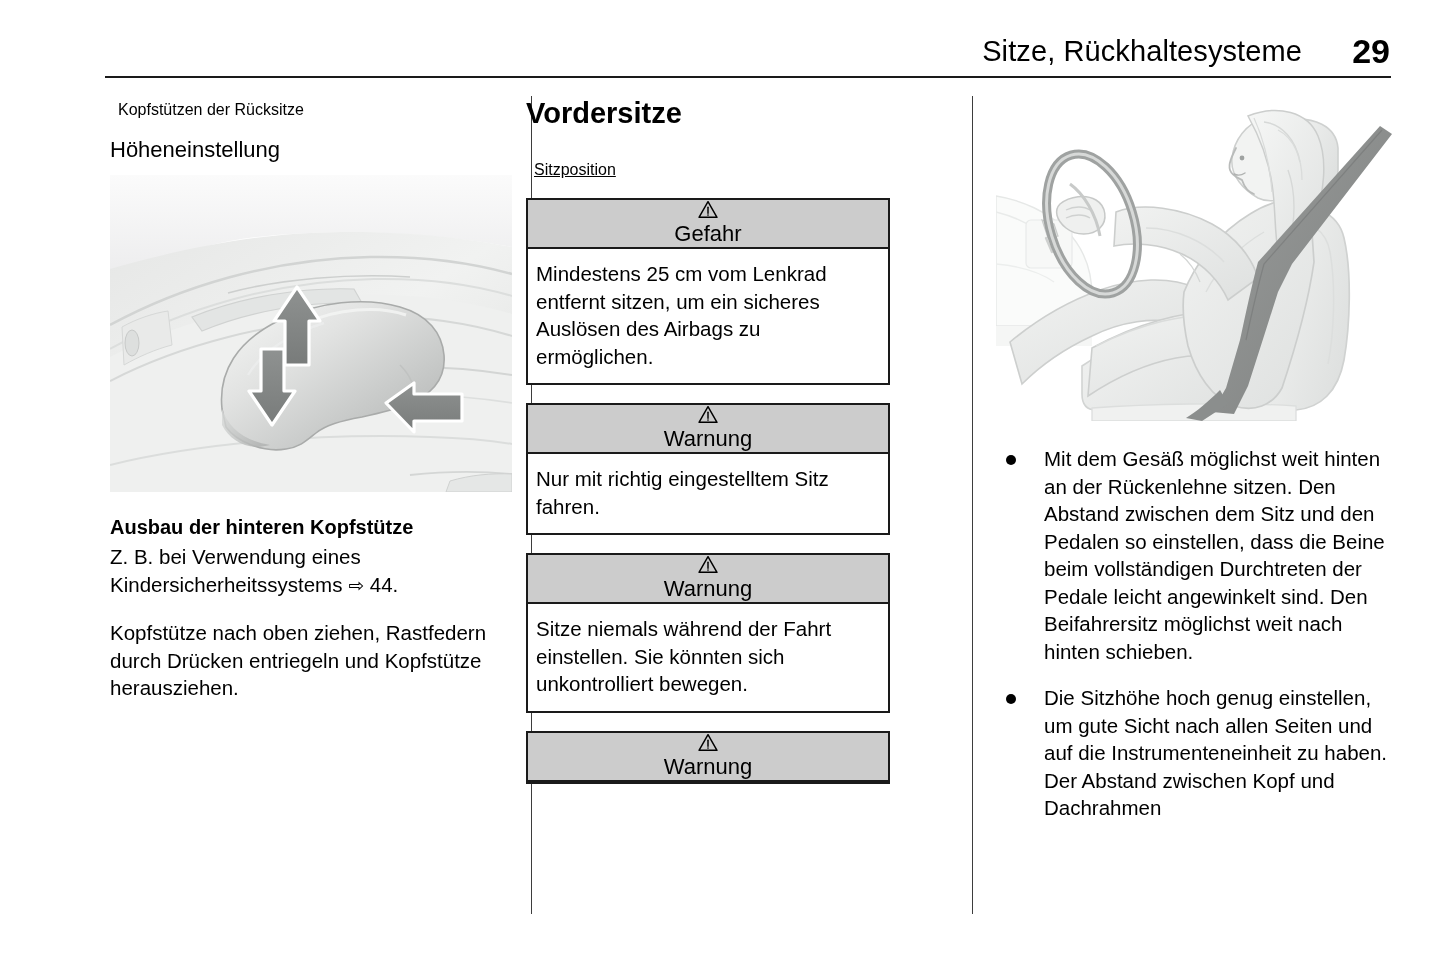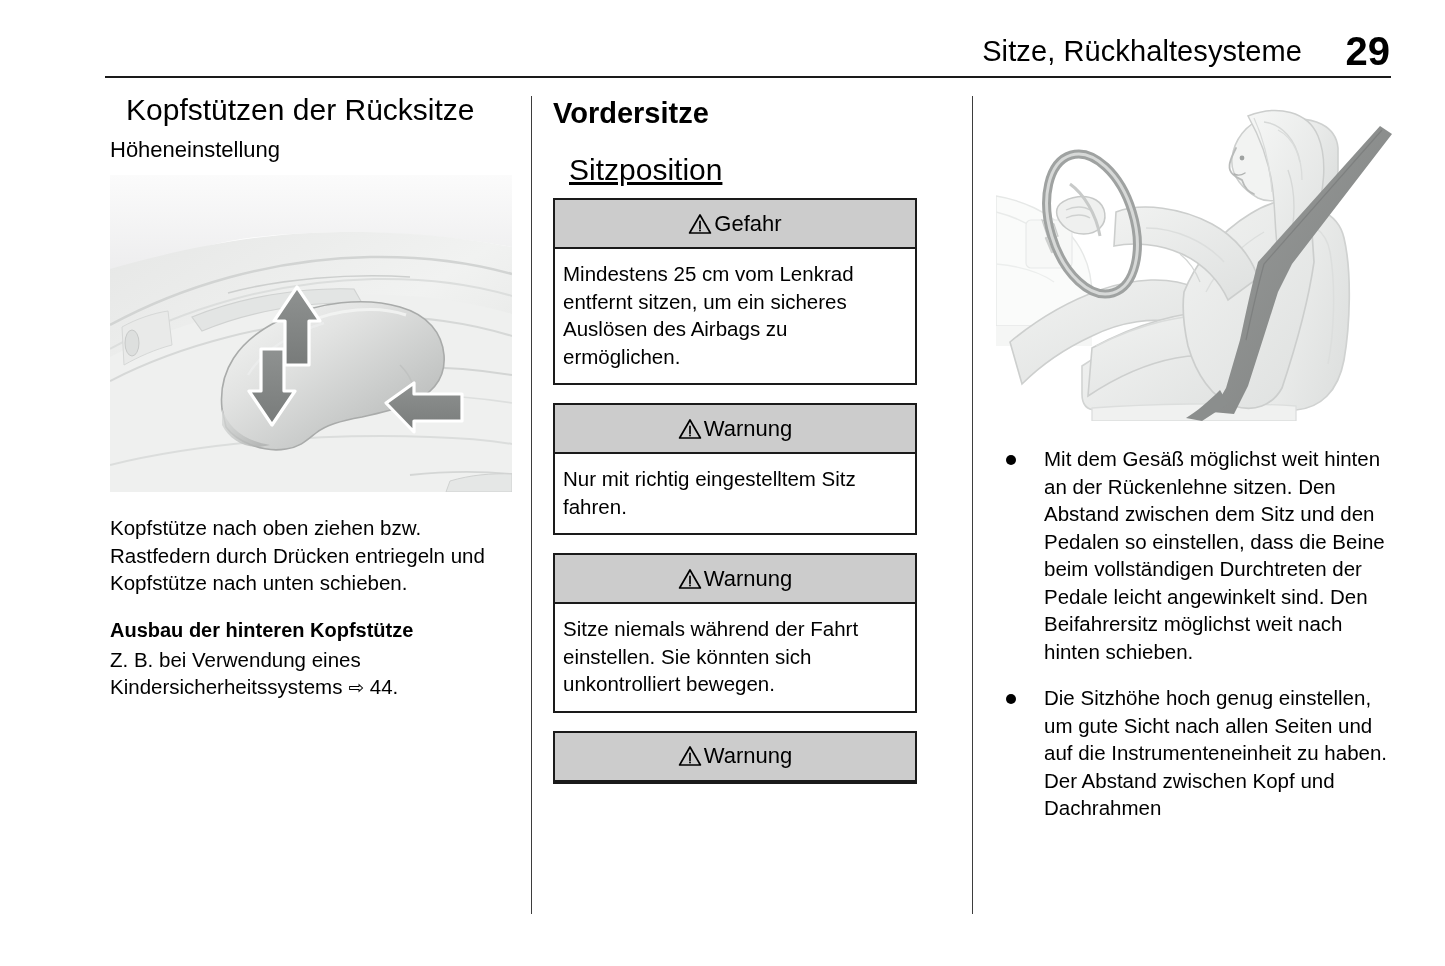--- a/index.html
+++ b/index.html
@@ -27,21 +27,21 @@
     align-items: flex-start;
     justify-content: flex-end;
   }
   .header-title {
     font-size: 29px;
     font-weight: normal;
     letter-spacing: 0.1px;
     line-height: 34px;
   }
   .header-pageno {
-    font-size: 40px;
+    font-size: 34px;
     font-weight: bold;
     line-height: 34px;
     margin-left: 42px;
     min-width: 46px;
     text-align: right;
   }
   .header-rule {
     position: absolute;
     left: 105px;
     top: 76px;
@@ -60,34 +60,34 @@
   }
   .col-rule.left-rule  { left: 531px; }
   .col-rule.right-rule { left: 972px; }
 
   
   .column {
     position: absolute;
     top: 96px;
   }
   .col-1 { left: 110px;  width: 402px; }
-  .col-2 { left: 553px;  width: 364px; }
+  .col-2 { left: 526px;  width: 364px; }
   .col-3 { left: 996px;  width: 396px; }
 
   
   h1.section-title {
     font-size: 29px;
     font-weight: bold;
     margin: 0 0 26px 0;
     line-height: 34px;
   }
   h2.sub-title {
-    font-size: 30px;
+    font-size: 16px;
     font-weight: normal;
-    margin: 0 0 12px 16px;
+    margin: 0 0 12px 8px;
     line-height: 28px;
   }
   h2.sub-title.tight { margin-bottom: 14px; text-decoration: underline; }
   h3.topic-title {
     font-size: 22px;
     font-weight: normal;
     margin: 0 0 12px 0;
     line-height: 27px;
   }
   h3.bold-head {
@@ -132,20 +132,21 @@
     background: #ffffff;
   }
   .notice-head {
     background: #cccccc;
     border-bottom: 2px solid #1a1a1a;
     height: 47px;
     display: flex;
     align-items: center;
     justify-content: center;
     gap: 2px;
+    flex-direction: column;
   }
   .notice-head-label {
     font-size: 22px;
     line-height: 26px;
   }
   .warn-tri { display: block; }
   .notice-body {
     padding: 11px 14px 13px 8px;
     font-size: 20.5px;
     line-height: 27.5px;
@@ -268,25 +269,25 @@
       <path d="M164,146 L187,112 L210,146 L199,146 L199,190 L175,190 L175,146 Z" fill="url(#arrowFill)" stroke="#ffffff" stroke-width="3.2" stroke-linejoin="round"></path>
 
       <path d="M151,174 L174,174 L174,216 L185,216 L162,250 L139,216 L151,216 Z" fill="url(#arrowFill)" stroke="#ffffff" stroke-width="3.2" stroke-linejoin="round"></path>
 
       <path d="M276,228 L304,208 L304,219 L352,219 L352,246 L304,246 L304,257 Z" fill="url(#arrowFill)" stroke="#ffffff" stroke-width="3.2" stroke-linejoin="round"></path>
 
       <path d="M340,306 C360,300 382,298 402,299 L402,317 L336,317 Z" fill="#e5e7e6" stroke="#cfd1d0" stroke-width="1"></path>
     </svg>
   </div>
 
-  <p class="body">Kopfstütze nach oben ziehen bzw. Rastfedern durch Drücken entriegeln und Kopfstütze nach unten schieben.</p>
 
   <h3 class="bold-head">Ausbau der hinteren Kopfstütze</h3>
   <p class="body"><span>Z. B. bei Verwendung eines Kindersicherheitssystems </span><span class="xref-arrow">⇨</span><span> 44.</span></p>
 
+  <p class="body last">Kopfstütze nach oben ziehen, Rastfedern durch Drücken entriegeln und Kopfstütze herausziehen.</p>
 </div>
 
 <div class="column col-2">
   <h1 class="section-title">Vordersitze</h1>
   <h2 class="sub-title tight">Sitzposition</h2>
 
   <div class="notice-box">
     <div class="notice-head">
       <svg class="warn-tri" width="24" height="22" viewBox="0 0 24 22">
         <path d="M12 2 L22.4 20 L1.6 20 Z" fill="none" stroke="#000" stroke-width="1.7" stroke-linejoin="round"></path>

